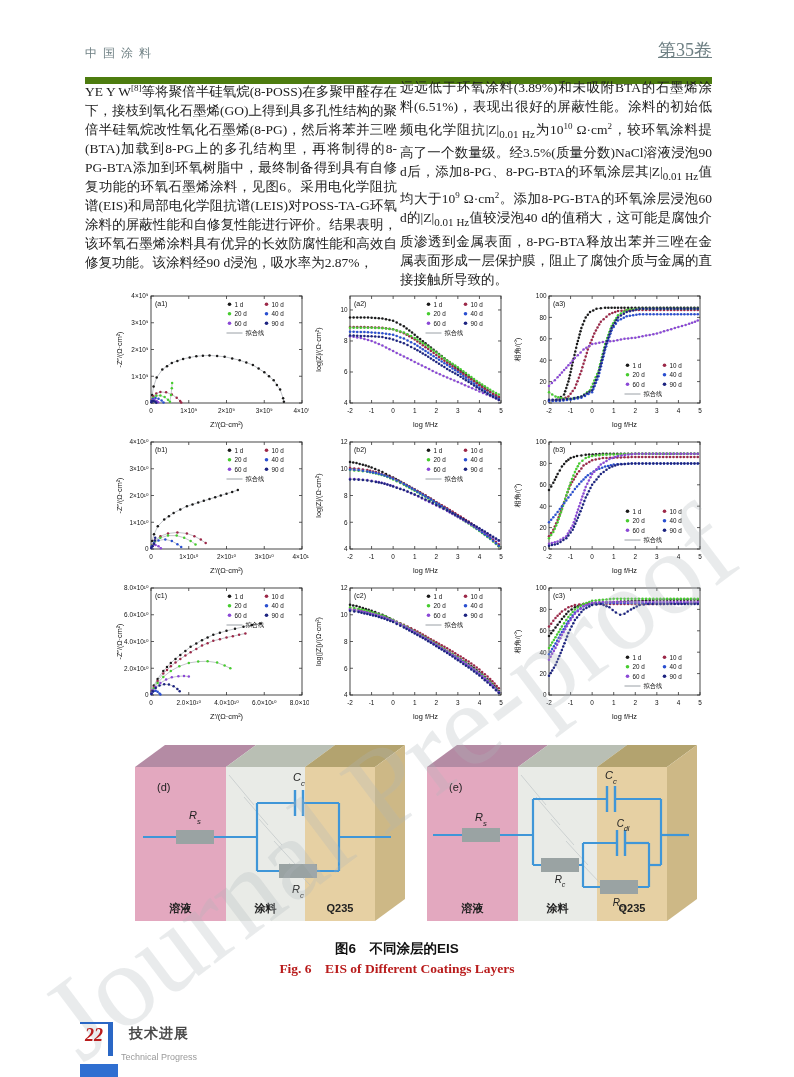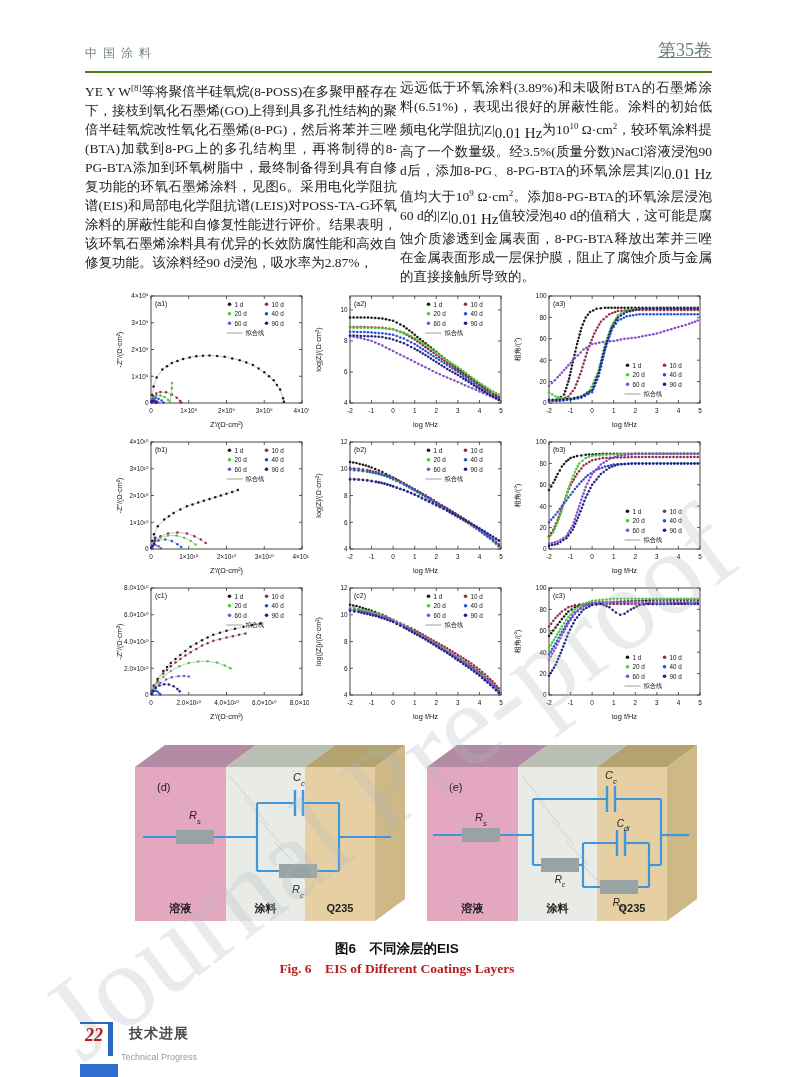--- a/index.html
+++ b/index.html
@@ -1,25 +1,25 @@
 <!DOCTYPE html>
 <html><head>
 <meta charset="utf-8">
 <style>
   html,body{margin:0;padding:0;background:#888;}
   .page{position:relative;width:794px;height:1077px;background:#ffffff;margin:0 auto;overflow:hidden;
         font-family:"Liberation Serif","DejaVu Serif",serif;color:#222;}
   
-  .hdr{position:absolute;left:85px;right:82px;top:40px;height:22px;border-bottom:2px solid #4d7c0f;
-       display:flex;justify-content:space-between;align-items:flex-end;padding-bottom:9px;}
+  .hdr{position:absolute;left:85px;right:82px;top:40px;height:22px;border-bottom:7px solid #4d7c0f;
+       display:flex;justify-content:space-between;align-items:flex-end;padding-bottom:15px;}
   .hdr .jname{font-size:12px;letter-spacing:6px;color:#6f8084;}
   .hdr .vol{font-size:18px;color:#6f8084;text-decoration:underline;}
   
   .col{position:absolute;top:78px;width:312px;font-size:13.5px;line-height:19px;text-align:justify;color:#1c1c1c;}
-  .col sup{font-size:9px;} .col sub{font-size:15px;}
+  .col sup{font-size:9px;} .col sub{font-size:11px;}
   #colL{left:85px;} #colL .indent{text-indent:2em;} #colR{left:400px;}
   
   #charts-grid{position:absolute;left:110px;top:288px;width:600px;display:grid;
                grid-template-columns:repeat(3,199px);grid-auto-rows:146px;text-align:right;}
   #diagrams-row{position:absolute;left:130px;top:733px;width:566px;display:flex;gap:16px;justify-content:center;}
   .wmark{position:absolute;left:-30px;top:700px;width:1100px;transform:rotate(-37deg);transform-origin:40% 50%;
          font-size:118px;color:#aeb6ba;opacity:.26;pointer-events:none;z-index:6;white-space:nowrap;
          font-family:"Liberation Serif",serif;}
   .caption{position:absolute;left:90px;top:936px;width:614px;text-align:center;z-index:7;}
   .cap-note{font-size:12px;color:#1899d6;font-style:italic;font-weight:bold;letter-spacing:.5px;}

